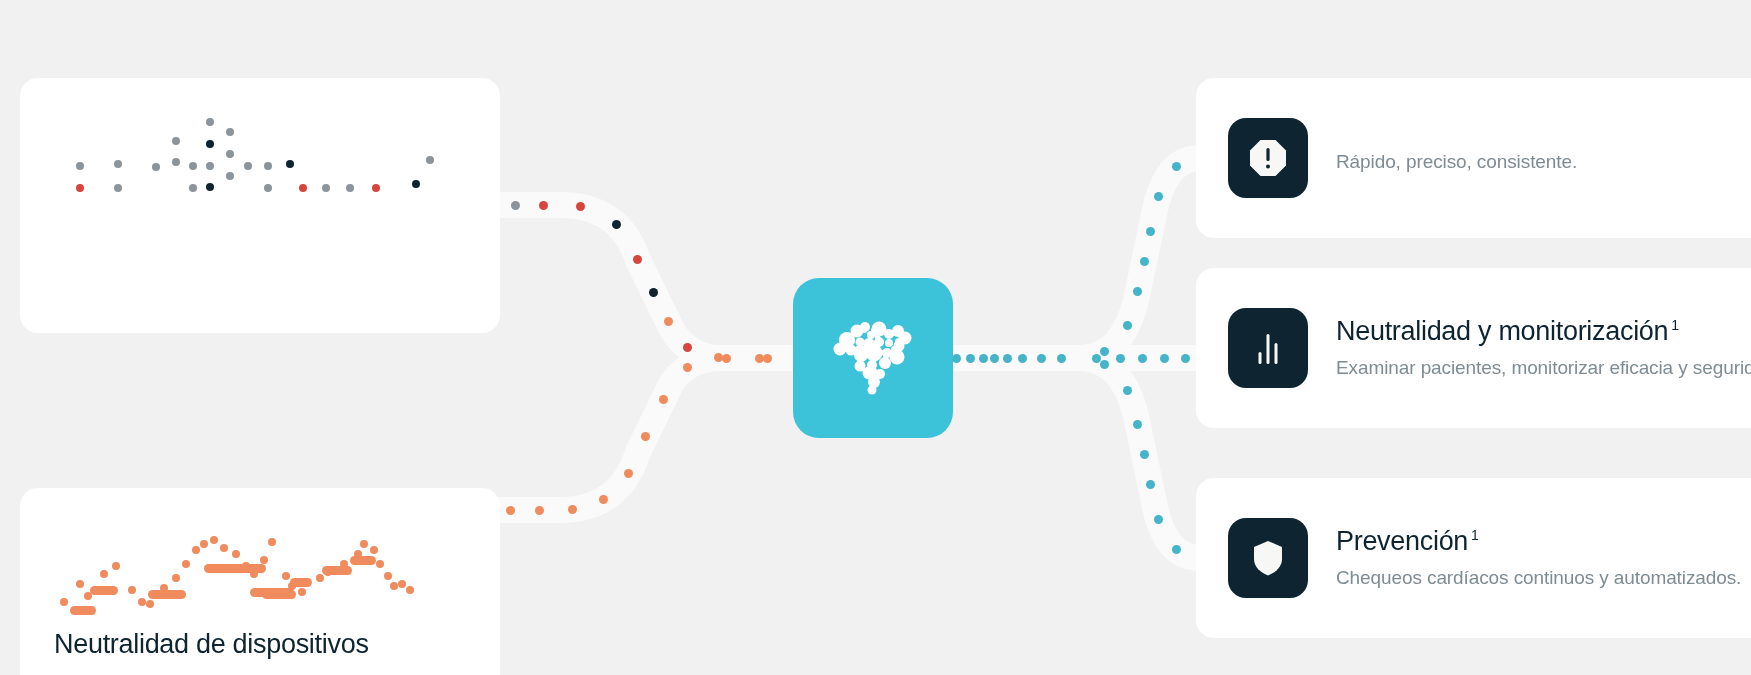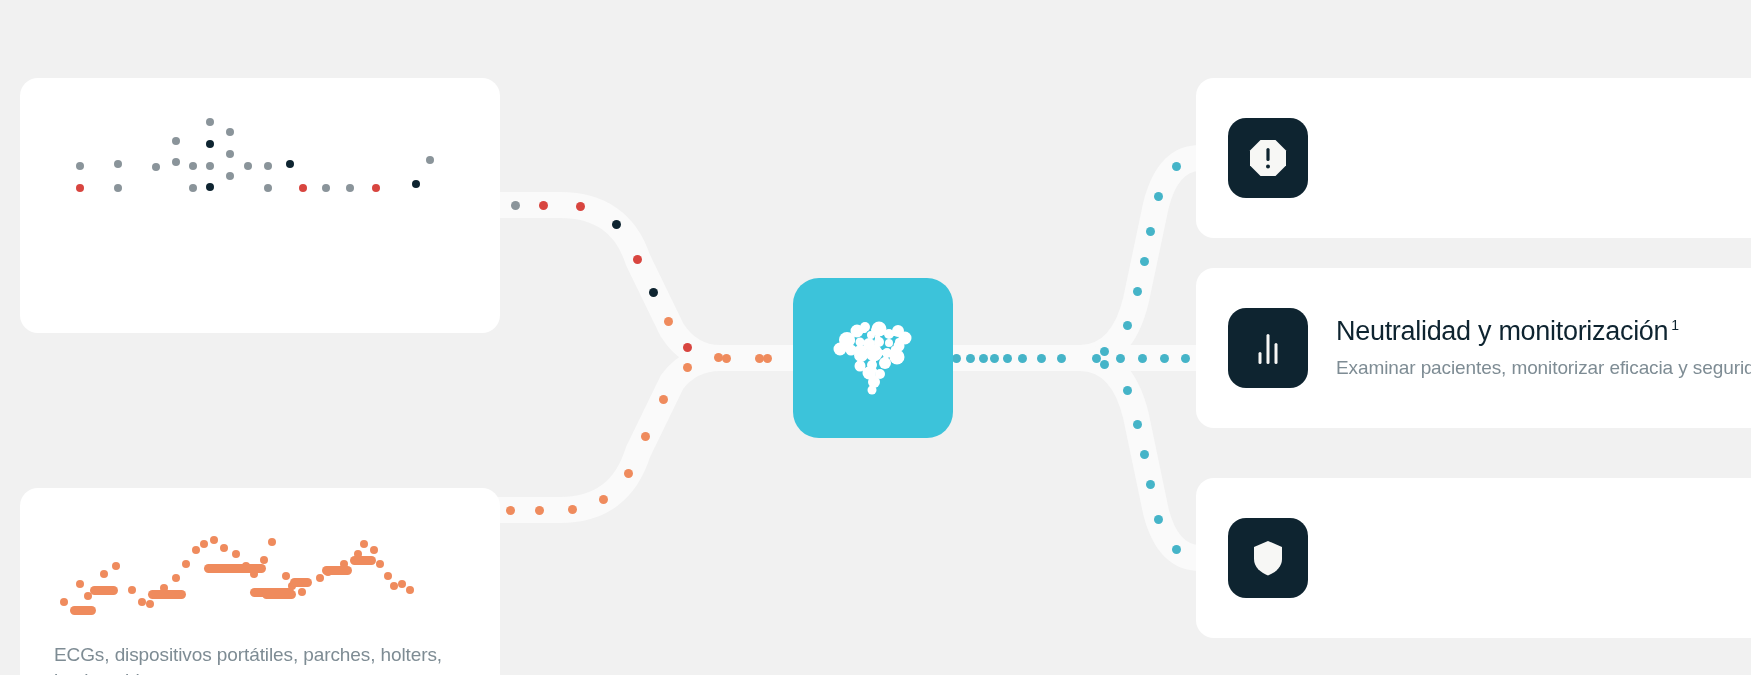--- a/index.html
+++ b/index.html
@@ -224,20 +224,21 @@
         <div class="dash" style="left: 50px; top: 96px; width: 26px; height: 9px; background: rgb(239, 139, 93);"></div>
         <div class="dash" style="left: 70px; top: 76px; width: 28px; height: 9px; background: rgb(239, 139, 93);"></div>
         <div class="dash" style="left: 128px; top: 80px; width: 38px; height: 9px; background: rgb(239, 139, 93);"></div>
         <div class="dash" style="left: 184px; top: 54px; width: 62px; height: 9px; background: rgb(239, 139, 93);"></div>
         <div class="dash" style="left: 230px; top: 78px; width: 44px; height: 9px; background: rgb(239, 139, 93);"></div>
         <div class="dash" style="left: 270px; top: 68px; width: 22px; height: 9px; background: rgb(239, 139, 93);"></div>
         <div class="dash" style="left: 302px; top: 56px; width: 30px; height: 9px; background: rgb(239, 139, 93);"></div>
         <div class="dash" style="left: 330px; top: 46px; width: 26px; height: 9px; background: rgb(239, 139, 93);"></div>
         <div class="dash" style="left: 242px; top: 80px; width: 34px; height: 9px; background: rgb(239, 139, 93);"></div>
       </div>
+    <div class="title">Neutralidad de dispositivos</div>
     <div class="desc">ECGs, dispositivos portátiles, parches, holters, implantables...</div>
   </div>
 
   <div id="hub">
     <svg width="92" height="84" viewBox="0 0 92 84">
       <g fill="#ffffff">
 
         <circle cx="20" cy="24" r="8"></circle>
         <circle cx="13" cy="33" r="6.5"></circle>
         <circle cx="30" cy="15" r="6.5"></circle>
@@ -288,20 +289,21 @@
 
   <div class="card right-card" id="card-triage">
     <div class="sq-icon">
       <svg width="42" height="42" viewBox="0 0 42 42">
         <polygon points="13.5,3 28.5,3 39,13.5 39,28.5 28.5,39 13.5,39 3,28.5 3,13.5" fill="#f7f7f5"></polygon>
         <rect x="19.4" y="11" width="3.2" height="13" rx="1.6" fill="#0e2430"></rect>
         <circle cx="21" cy="29.5" r="2" fill="#0e2430"></circle>
       </svg>
     </div>
     <div class="right-text">
+      <div class="right-desc">Rápido, preciso, consistente.</div>
     </div>
   </div>
 
   <div class="card right-card" id="card-treatment">
     <div class="sq-icon">
       <svg width="42" height="42" viewBox="0 0 42 42">
         <rect x="11.5" y="25" width="3" height="12" rx="1.5" fill="#f7f7f5"></rect>
         <rect x="19.5" y="7" width="3" height="30" rx="1.5" fill="#f7f7f5"></rect>
         <rect x="27.5" y="16" width="3" height="21" rx="1.5" fill="#f7f7f5"></rect>
       </svg>
@@ -313,15 +315,21 @@
       <div class="right-desc">Examinar pacientes, monitorizar eficacia y seguridad.</div>
     </div>
   </div>
 
   <div class="card right-card" id="card-prevention">
     <div class="sq-icon">
       <svg width="42" height="42" viewBox="0 0 42 42">
         <path d="M21 4 L35 10 V22 C35 30 28.5 35.5 21 38.5 C13.5 35.5 7 30 7 22 V10 Z" fill="#f7f7f5"></path>
       </svg>
     </div>
+    <div class="right-text">
+      <div class="right-title">
+        <span>Prevención</span><sup>1</sup>
+      </div>
+      <div class="right-desc">Chequeos cardíacos continuos y automatizados.</div>
+    </div>
   </div>
 
 </div>
 
 </body></html>

